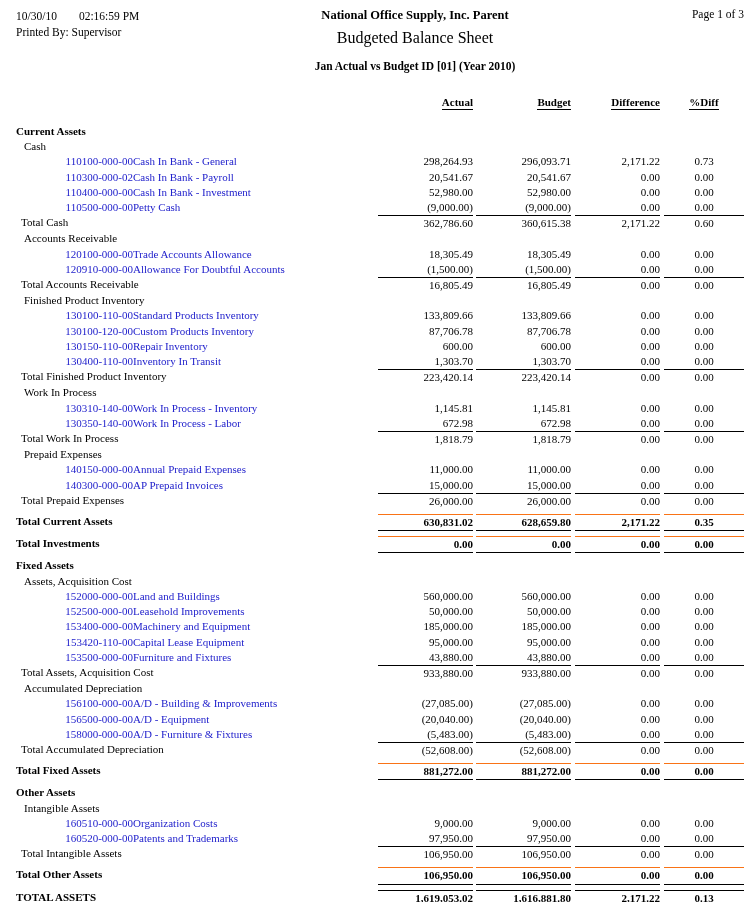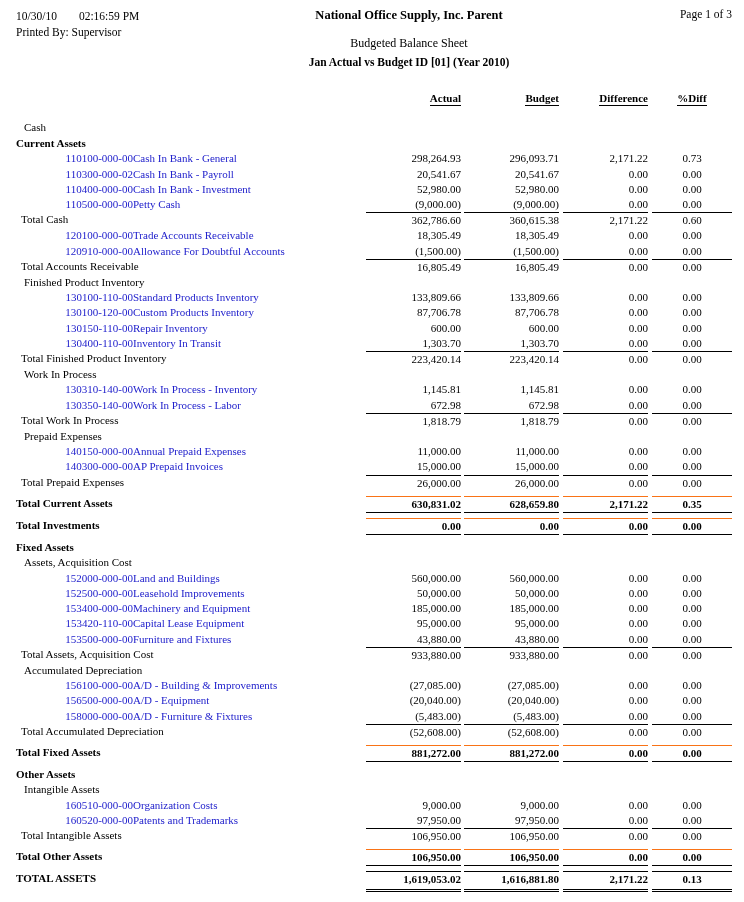--- a/index.html
+++ b/index.html
@@ -2,30 +2,30 @@
 <html style="--link: #2222CC;"><head>
 <meta charset="utf-8">
 <style>
   * { margin:0; padding:0; box-sizing:border-box; }
   html,body { background:#fff; }
   body {
     width:744px; height:902px;
     font-family:"Liberation Serif","DejaVu Serif",serif;
     color:#000; font-size:11px;
   }
-  .page { width:744px; height:902px; padding:8px 12px 0 16px; overflow:hidden; background:#fff; }
+  .page { width:744px; height:902px; padding:8px 0 0 16px; overflow:hidden; background:#fff; }
 
   
   .page-header { display:flex; align-items:flex-start; }
   .ph-left { width:170px; font-size:11.5px; line-height:16px; }
   .ph-datetime { display:flex; gap:22px; }
   .ph-center { flex:1; text-align:center; }
   .company { font-weight:bold; font-size:12.5px; }
-  .title { font-size:12px; margin-top:13px; }
-  .subtitle { font-weight:bold; font-size:11.5px; margin-top:5px; }
+  .title { font-size:16px; margin-top:6px; }
+  .subtitle { font-weight:bold; font-size:11.5px; margin-top:13px; }
   .ph-right { width:100px; text-align:right; font-size:11.5px; }
 
   
   .val { width:95px; text-align:right; }
   .v0 { width:95px; }
   .v1 { width:95px; margin-left:3px; }
   .v2 { width:85px; margin-left:4px; }
   .v3 { width:80px; margin-left:4px;text-align:center; }
 
   .col-headers { display:flex; margin-top:24px; font-weight:bold; font-size:11px; }
@@ -79,29 +79,29 @@
 
   <div class="col-headers">
     <div class="label"></div>
     <div class="val v0"><span class="colh">Actual</span></div>
     <div class="val v1"><span class="colh">Budget</span></div>
     <div class="val v2"><span class="colh">Difference</span></div>
     <div class="val v3"><span class="colh">%Diff</span></div>
   </div>
 
   <div id="report-body">
-      <div class="row group">
-        <div class="label"><span>Cash</span></div>
-        <div class="val v0"></div>
-        <div class="val v1"></div>
-        <div class="val v2"></div>
-        <div class="val v3"></div>
-      </div>
       <div class="row section">
         <div class="label"><span>Current Assets</span></div>
+        <div class="val v0"></div>
+        <div class="val v1"></div>
+        <div class="val v2"></div>
+        <div class="val v3"></div>
+      </div>
+      <div class="row group">
+        <div class="label"><span>Cash</span></div>
         <div class="val v0"></div>
         <div class="val v1"></div>
         <div class="val v2"></div>
         <div class="val v3"></div>
       </div>
       <div class="row account">
         <div class="label"><span class="code">110100-000-00</span><span class="acct">Cash In Bank - General</span></div>
         <div class="val v0">298,264.93</div>
         <div class="val v1">296,093.71</div>
         <div class="val v2">2,171.22</div>
@@ -128,22 +128,29 @@
         <div class="val v2">0.00</div>
         <div class="val v3">0.00</div>
       </div>
       <div class="row total">
         <div class="label"><span>Total Cash</span></div>
         <div class="val v0">362,786.60</div>
         <div class="val v1">360,615.38</div>
         <div class="val v2">2,171.22</div>
         <div class="val v3">0.60</div>
       </div>
-      <div class="row account">
-        <div class="label"><span class="code">120100-000-00</span><span class="acct">Trade Accounts Receivable</span></div>
+      <div class="row group">
+        <div class="label"><span>Accounts Receivable</span></div>
+        <div class="val v0"></div>
+        <div class="val v1"></div>
+        <div class="val v2"></div>
+        <div class="val v3"></div>
+      </div>
+      <div class="row account">
+        <div class="label"><span class="code">120100-000-00</span><span class="acct">Trade Accounts Allowance</span></div>
         <div class="val v0">18,305.49</div>
         <div class="val v1">18,305.49</div>
         <div class="val v2">0.00</div>
         <div class="val v3">0.00</div>
       </div>
       <div class="row account">
         <div class="label"><span class="code">120910-000-00</span><span class="acct">Allowance For Doubtful Accounts</span></div>
         <div class="val v0">(1,500.00)</div>
         <div class="val v1">(1,500.00)</div>
         <div class="val v2">0.00</div>

